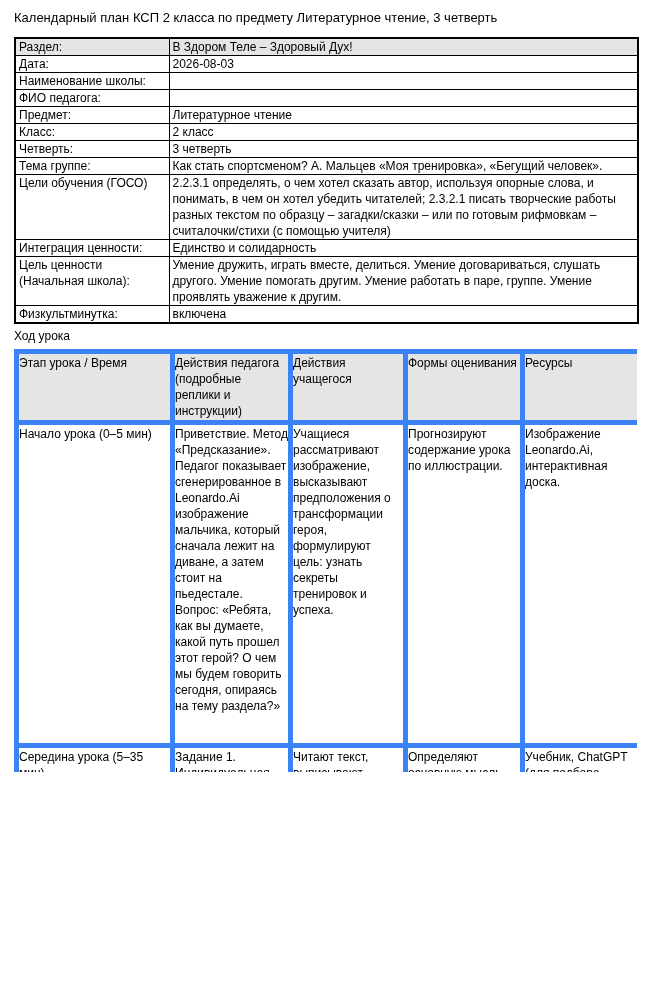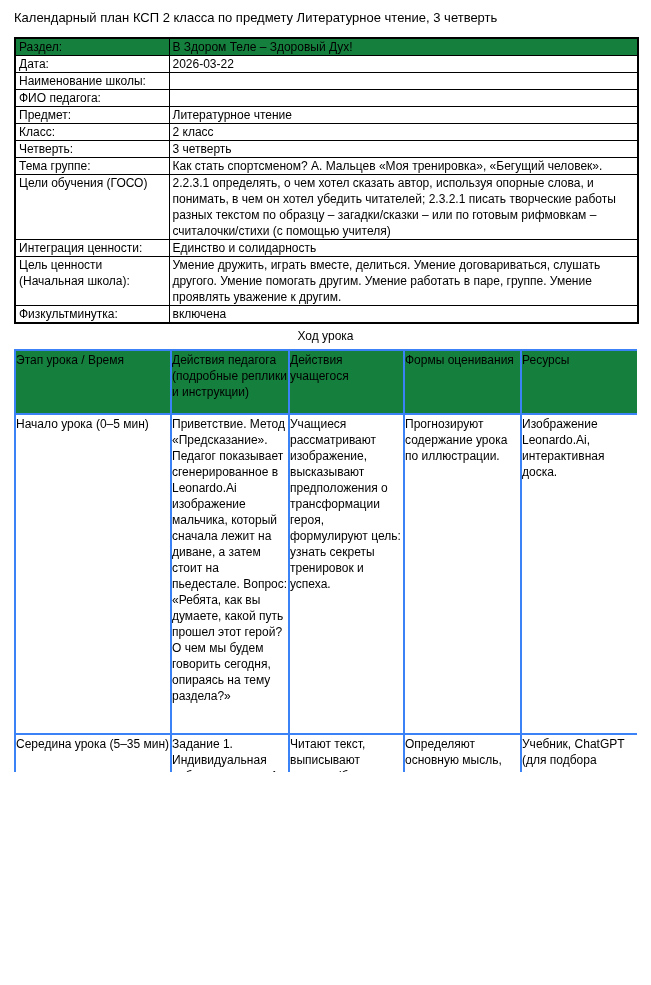--- a/index.html
+++ b/index.html
@@ -27,36 +27,35 @@
   }
   .info-table { border: 2px solid #000; }
   .info-table td {
     border: 1px solid #000;
     font-size: 12px;
     line-height: 16px;
     padding: 0 3px;
     vertical-align: top;
     word-wrap: break-word;
   }
-  tr.shaded td, .lesson-table thead th { background: #15803d; }
+  tr.shaded td, .lesson-table thead th { background: #e5e5e5; }
   .section-label {
     font-size: 12px;
     line-height: 16px;
     margin: 4px 0 5px 0;
-    text-align: center;
   }
   .t2-clip {
     width: 623px;
     height: 590px;
     overflow: hidden;
     border-bottom: 3px solid #000;
   }
   .lesson-table { border: 2px solid #000; }
   .lesson-table th, .lesson-table td {
-    border: 2px solid #3b82f6;
+    border: 5px solid #3b82f6;
     font-size: 12px;
     line-height: 16px;
     padding: 1px 0;
     vertical-align: top;
     font-weight: normal;
     text-align: left;
     word-wrap: break-word;
   }
   .lesson-table thead th { height: 60px; }
   .lesson-row-1 td { height: 316px; }
@@ -74,21 +73,21 @@
         <col style="width:154px">
         <col style="width:469px">
       </colgroup>
     <tbody>
       <tr class="shaded">
         <td>Раздел:</td>
         <td>В Здором Теле – Здоровый Дух!</td>
       </tr>
       <tr>
         <td>Дата:</td>
-        <td>2026-03-22</td>
+        <td>2026-08-03</td>
       </tr>
       <tr>
         <td>Наименование школы:</td>
         <td></td>
       </tr>
       <tr>
         <td>ФИО педагога:</td>
         <td></td>
       </tr>
       <tr>

